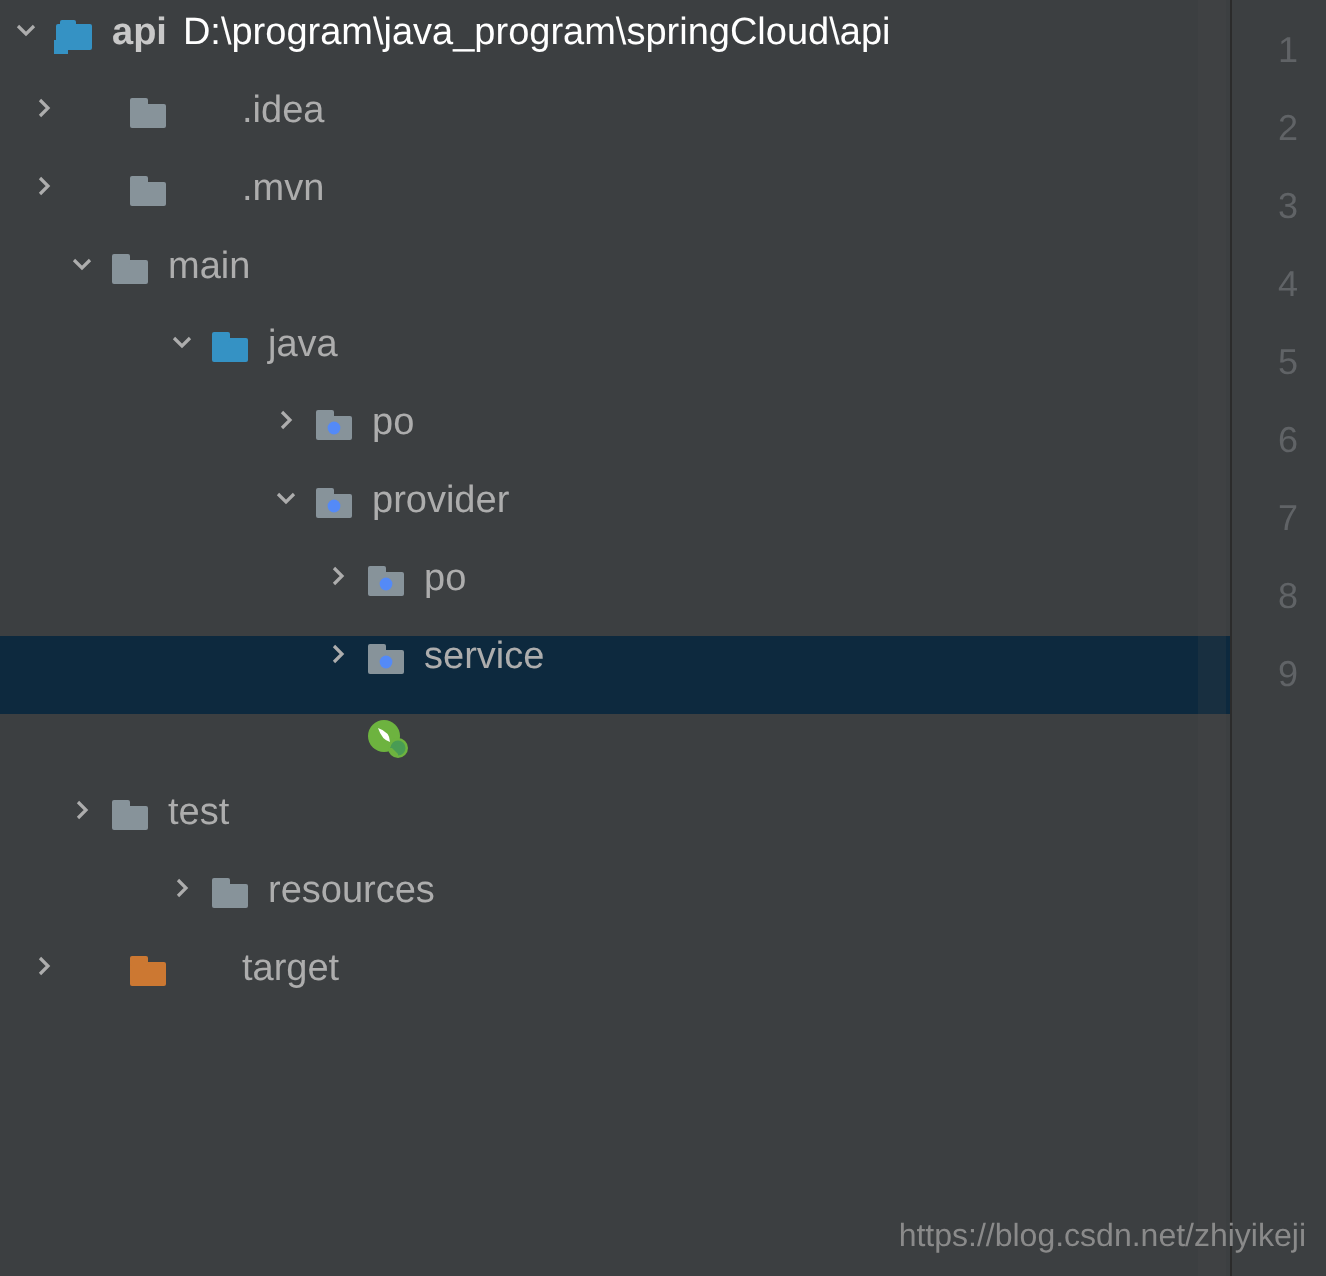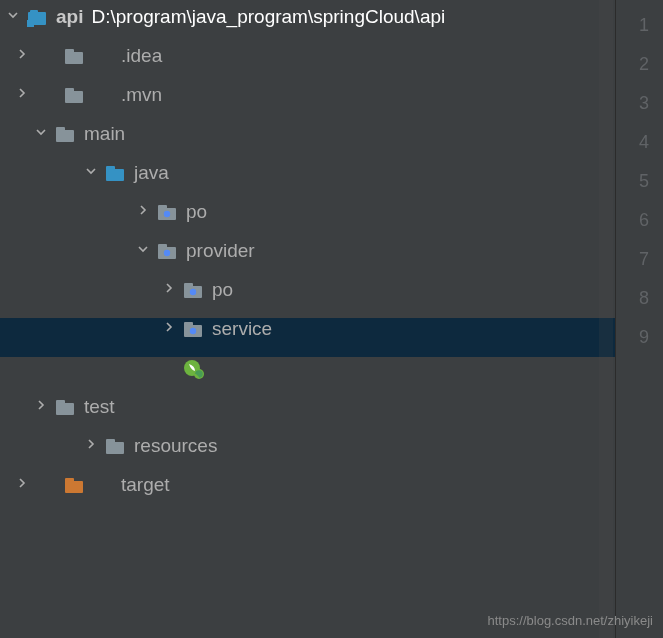--- a/index.html
+++ b/index.html
@@ -107,21 +107,21 @@
     .indent-1 { padding-left: 13px; gap: 28px; }
     .indent-2 { padding-left: 32px; }
     .indent-3 { padding-left: 82px; }
     .indent-4 { padding-left: 108px; }
     .indent-5 { padding-left: 134px; }
     .indent-6 { padding-left: 160px; }
     .watermark {
       position: absolute;
       bottom: 10px;
       right: 10px;
-      font-size: 13px;
+      font-size: 16px;
       color: #8a8a8a;
     }
     .scrollbar-overlay {
       position: absolute;
       right: 50px;
       top: 0;
       width: 14px;
       height: 100%;
       background: rgba(80,80,80,0.18);
     }

